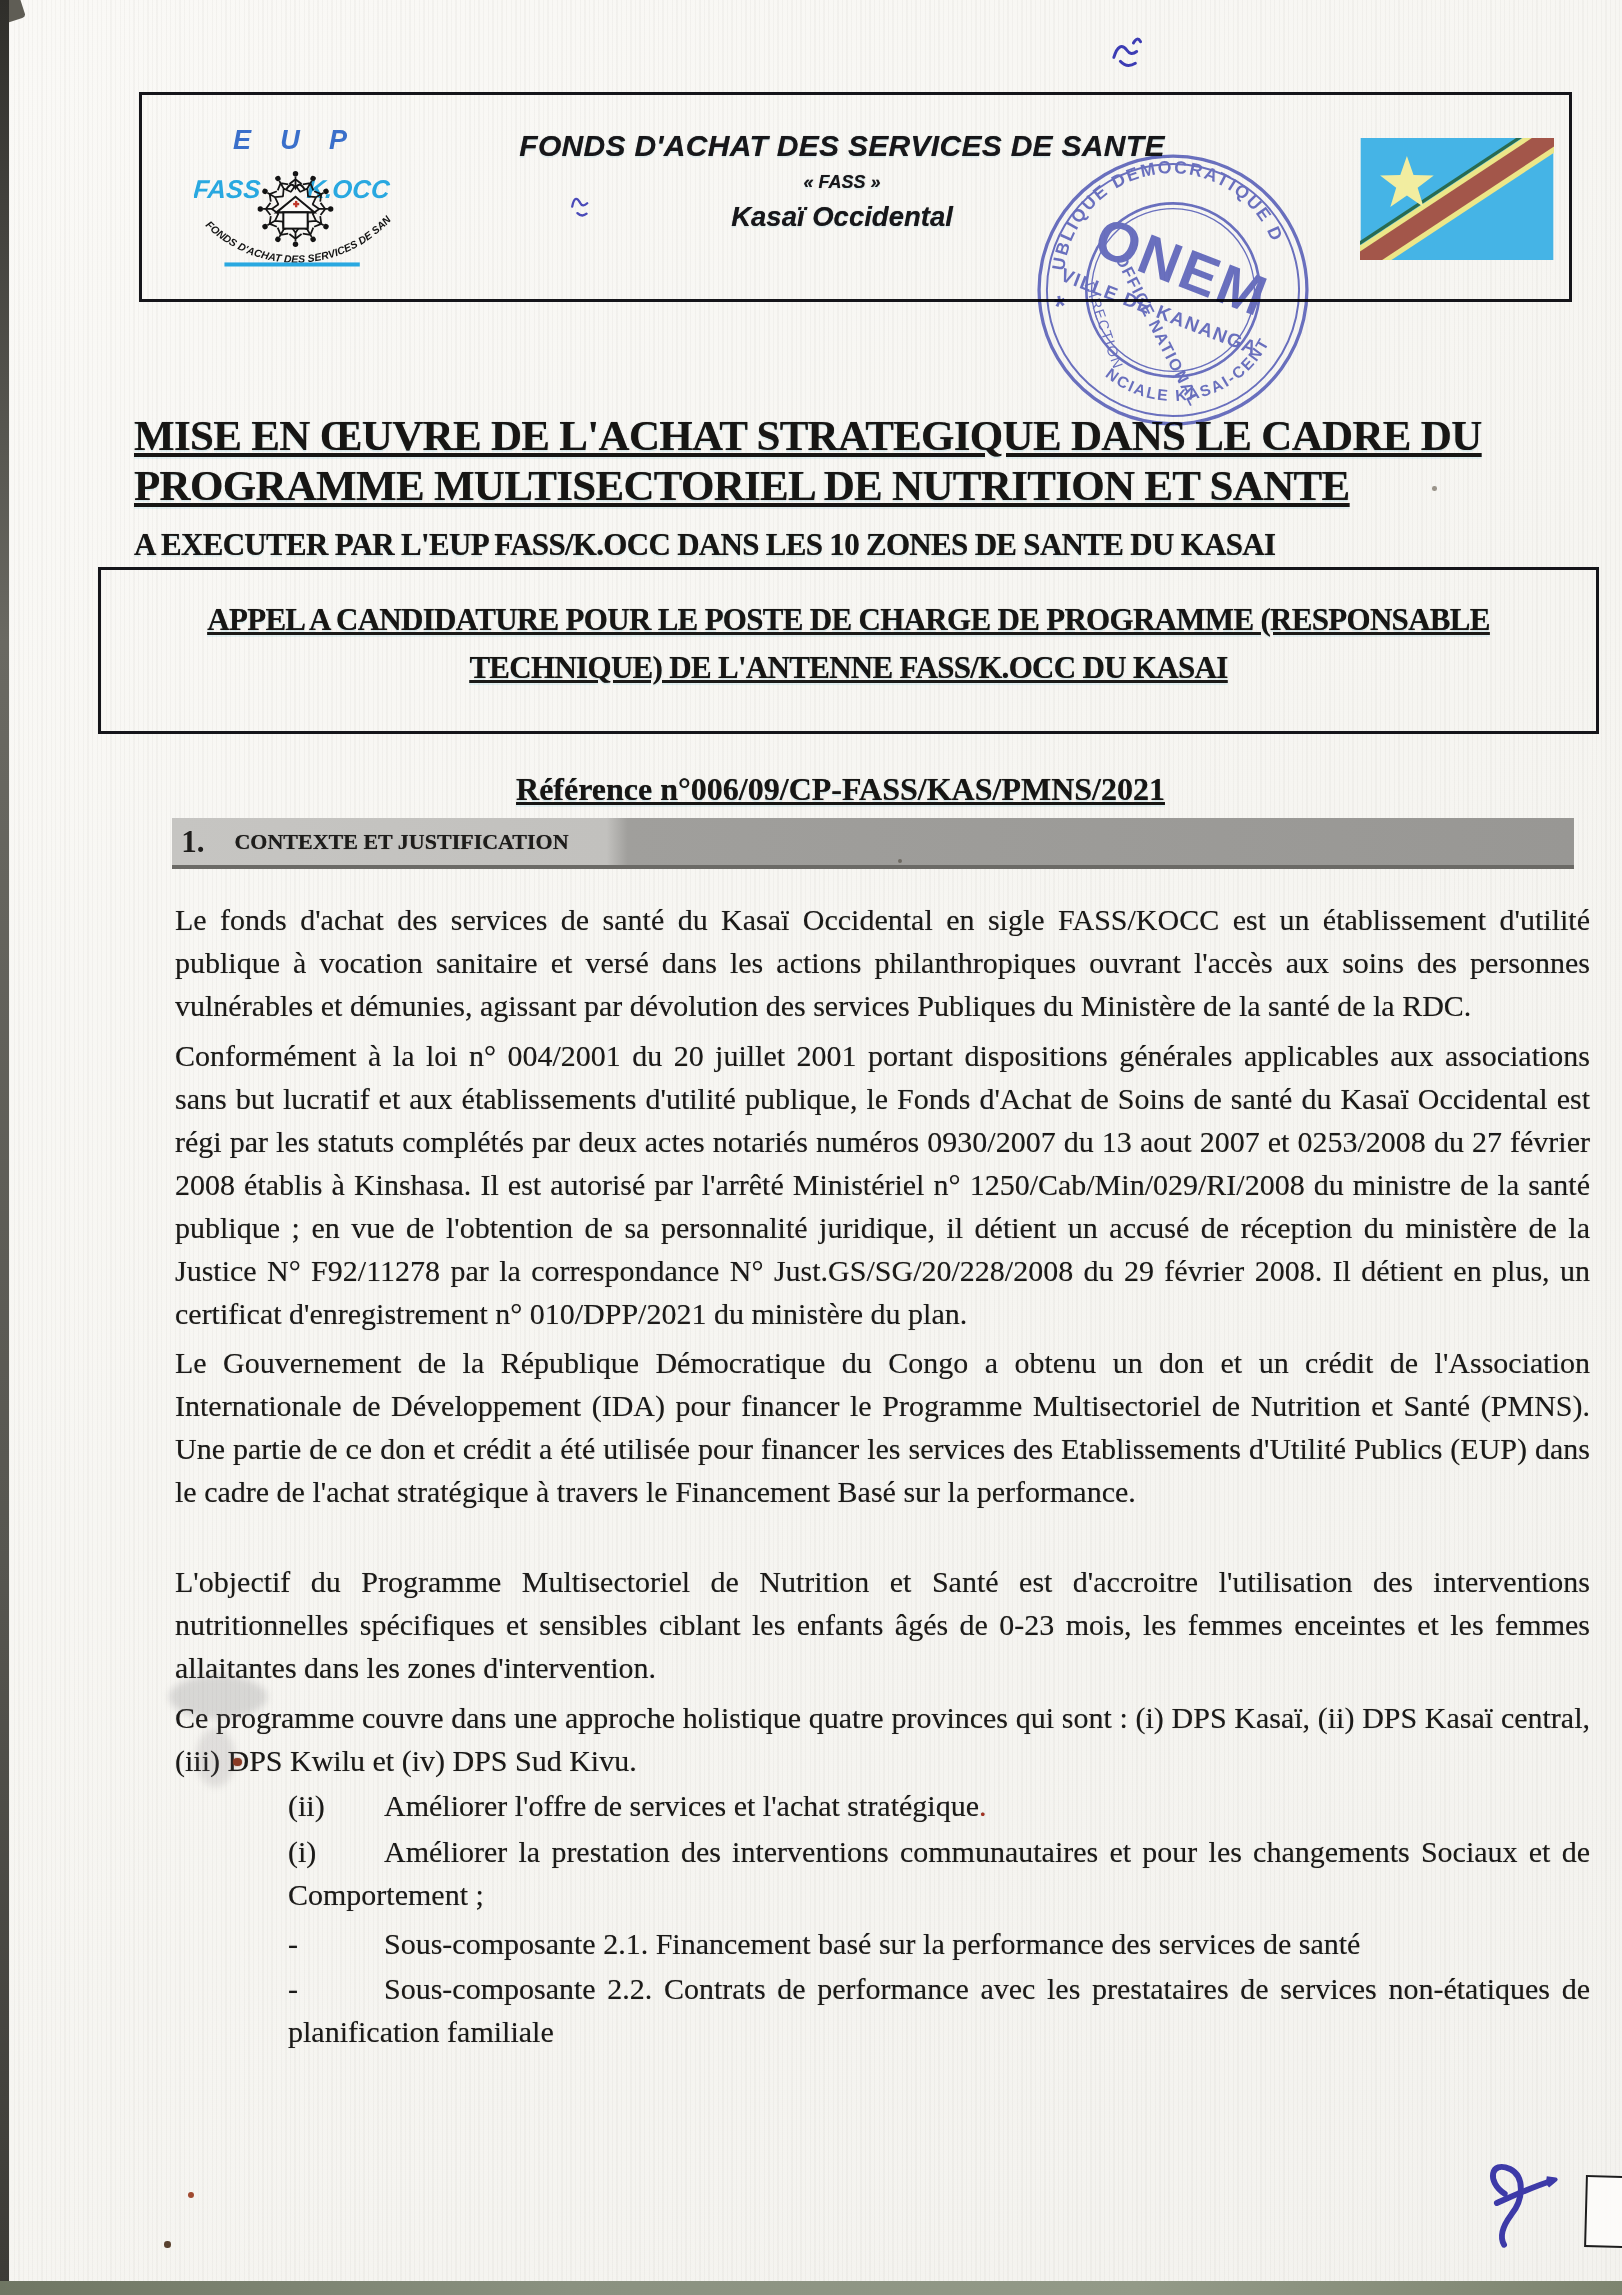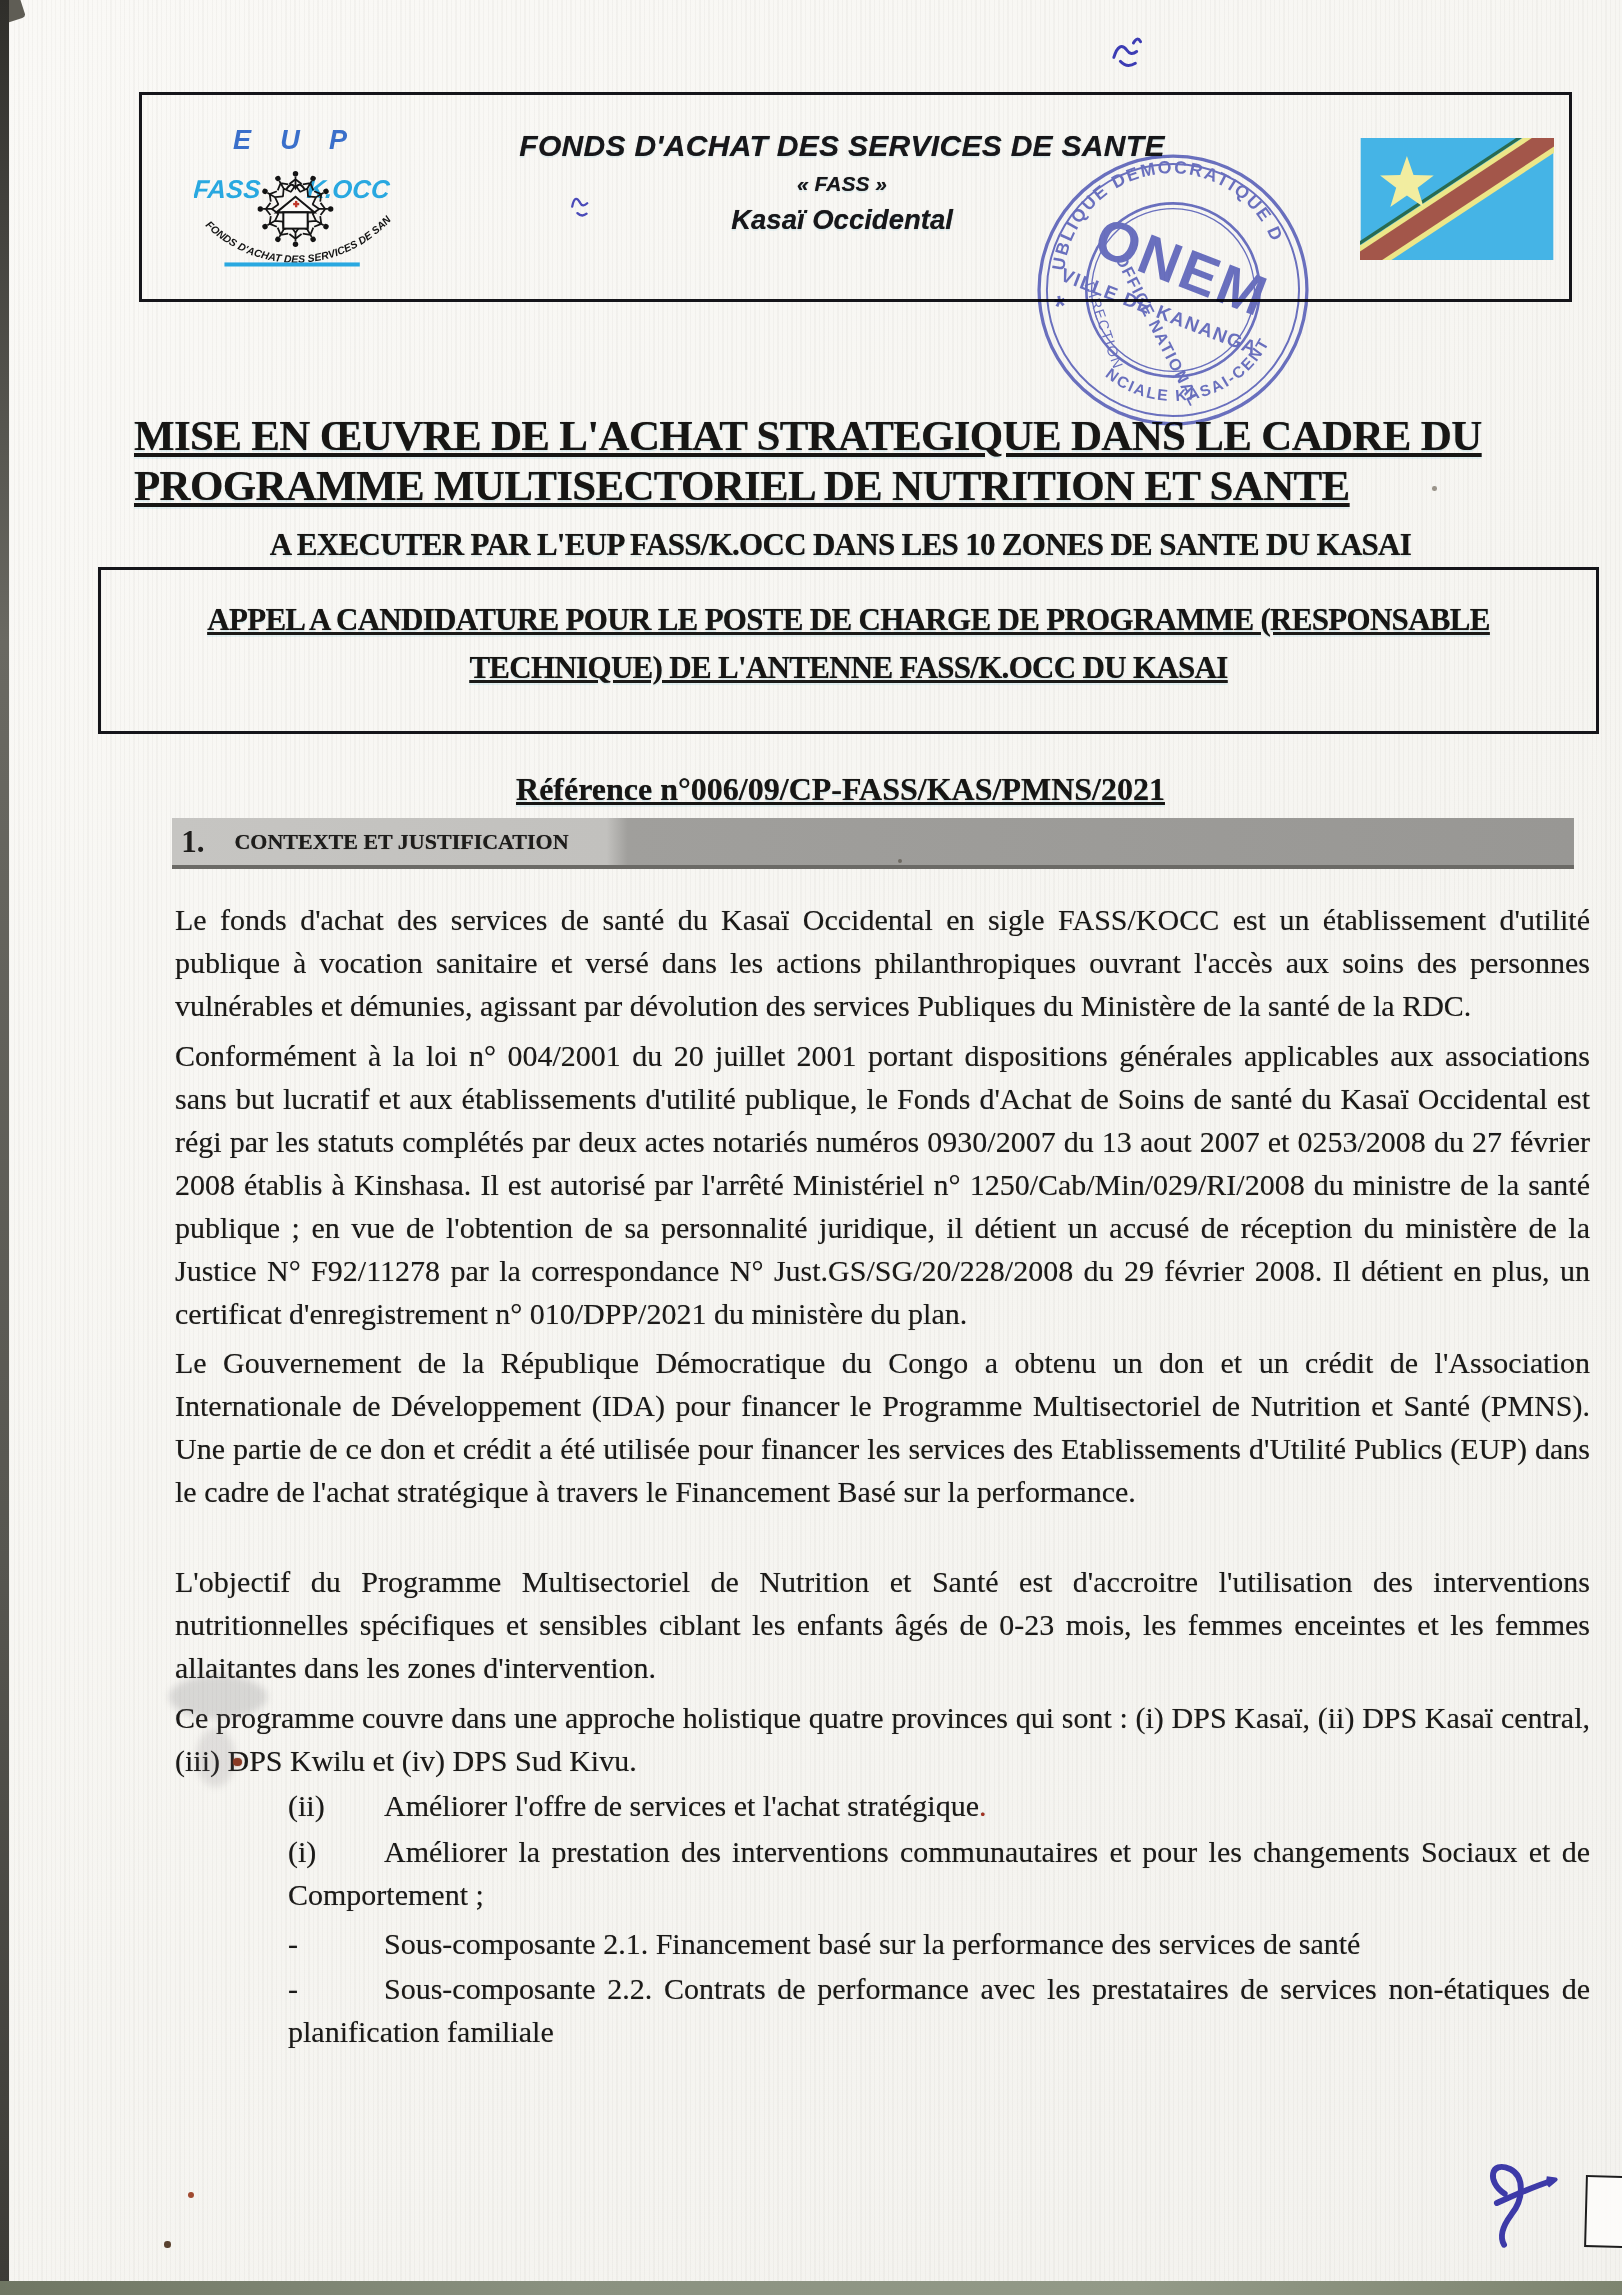--- a/index.html
+++ b/index.html
@@ -24,32 +24,32 @@
   .corner-tl{position:absolute;left:-6.5px;top:-7.9px;width:27.5px;height:30px;background:#5f5d55;
     transform:rotate(-18deg);z-index:5;border-radius:3.9px;}
   
   .header-box{position:absolute;left:139px;top:92px;width:1427px;height:204px;
     border:3.9px solid #15151a;z-index:2;background:transparent;font-style:italic;}
   .logo{position:absolute;left:52px;top:25px;width:203px;height:157px;}
   .org-title{position:absolute;left:281px;top:34px;width:838px;text-align:center;
     font-family:"Liberation Sans","DejaVu Sans",sans-serif;font-weight:bold;color:#17171a;
     text-shadow:0 2px 0 rgba(110,200,225,.14),0 0 0.7px rgba(20,20,20,.65);}
   .org-line1{font-size:30px;letter-spacing:0.3px;}
-  .org-line2{font-size:21px;margin-top:9.2px;text-align:center;}
+  .org-line2{font-size:18px;margin-top:9.2px;text-align:center;}
   .org-line3{font-size:27.5px;margin-top:7.9px;}
   .flag{position:absolute;left:1218px;top:43px;width:194px;height:122px;}
   
   .stamp{position:absolute;left:1022px;top:139px;width:302px;height:302px;z-index:7;
     opacity:.82;mix-blend-mode:multiply;transform:rotate(-9deg);}
   .stamp text{font-family:"Liberation Sans","DejaVu Sans",sans-serif;fill:#4c55bd;}
   
   .doc-title{position:absolute;left:134px;top:411px;width:1413px;z-index:3;
     font-weight:bold;font-size:43px;line-height:50px;letter-spacing:-0.7px;color:#171614;
     text-shadow:0 2px 0 rgba(110,200,225,.15),0 0 0.7px rgba(20,20,20,.7);text-decoration:underline;}
-  .subtitle{position:absolute;left:134px;top:527px;width:1413px;z-index:3;text-align:center;
+  .subtitle{position:absolute;left:134px;top:527px;width:1413px;z-index:3;text-align:left;
     font-weight:bold;font-size:31px;letter-spacing:-0.7px;color:#171614;
     text-shadow:0 2px 0 rgba(110,200,225,.15),0 0 0.7px rgba(20,20,20,.7);}
   .callout-box{position:absolute;left:98px;top:567px;width:1495px;height:161px;z-index:2;
     border:3.3px solid #15151a;display:flex;align-items:flex-start;justify-content:center;text-decoration:underline;}
   .callout-text{width:1361px;margin-top:26px;text-align:center;font-weight:bold;font-size:31px;
     line-height:48px;letter-spacing:-0.7px;color:#171614;
     text-shadow:0 2px 0 rgba(110,200,225,.15),0 0 0.7px rgba(20,20,20,.7);}
   .reference{position:absolute;left:134px;top:771px;width:1413px;z-index:3;text-align:center;
     font-weight:bold;font-size:32px;color:#171614;
     text-shadow:0 2px 0 rgba(110,200,225,.15),0 0 0.7px rgba(20,20,20,.7);text-decoration:underline;}

